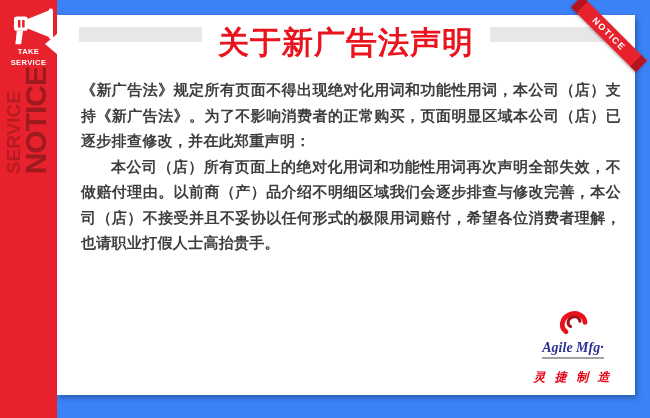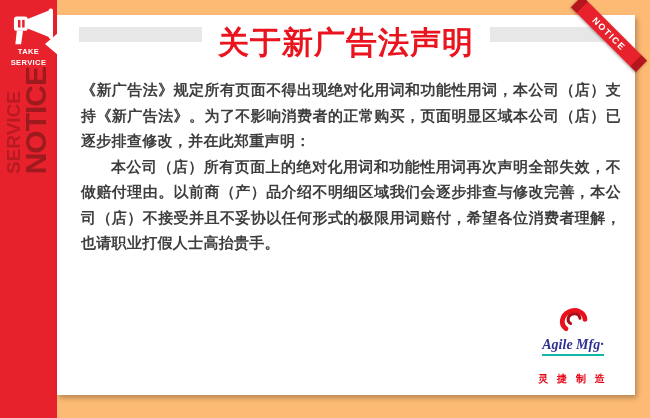--- a/index.html
+++ b/index.html
@@ -3,21 +3,21 @@
 <meta charset="utf-8">
 <style>
   html,body{margin:0;padding:0;}
   body{
     width:650px;height:418px;
     font-family:"Liberation Sans","DejaVu Sans",sans-serif;
     background:#fff;
   }
   .stage{
     position:relative;width:650px;height:418px;
-    background:#fdba74;overflow:hidden;
+    background:#3b82f6;overflow:hidden;
   }
   
   .sidebar{position:absolute;left:0;top:0;width:57px;height:100%;background:#E8222D;}
   .mega-wrap{position:absolute;left:10px;top:8px;width:46px;height:40px;}
   .tagline{
     position:absolute;left:0;top:47px;width:57px;
     color:#fff;font-size:7.5px;font-weight:800;text-align:center;
     letter-spacing:.4px;line-height:1.4;
   }
   .vertical-words{position:absolute;left:0;top:62px;width:57px;height:112px;}
@@ -65,26 +65,26 @@
   }
   .body-text p{margin:0;}
   .body-text p.indented{text-indent:2em;}
   
   .logo{position:absolute;right:16px;bottom:9px;width:92px;text-align:center;}
   .logo svg{display:block;margin:0 auto;}
   .logo-name{
     display:inline-block;
     font-family:"Liberation Serif","DejaVu Serif",serif;
     font-style:italic;font-weight:bold;font-size:14px;color:#2E3192;
-    border-bottom:2px solid #14b8a6;padding-bottom:1px;margin-top:-2px;
+    border-bottom:2px solid #a3a3a3;padding-bottom:1px;margin-top:-2px;
     white-space:nowrap;
   }
   .logo-sub{
-    margin-top:16px;color:#E60012;font-size:10px;font-weight:700;
-    letter-spacing:3px;white-space:nowrap;
+    margin-top:10px;color:#E60012;font-size:12px;font-weight:700;
+    font-style:italic;letter-spacing:3px;white-space:nowrap;
   }
 </style>
 </head>
 <body>
 
 <div class="stage">
 
   <aside class="sidebar">
     <div class="mega-wrap">
       <svg width="46" height="40" viewBox="0 0 46 42" aria-hidden="true">

